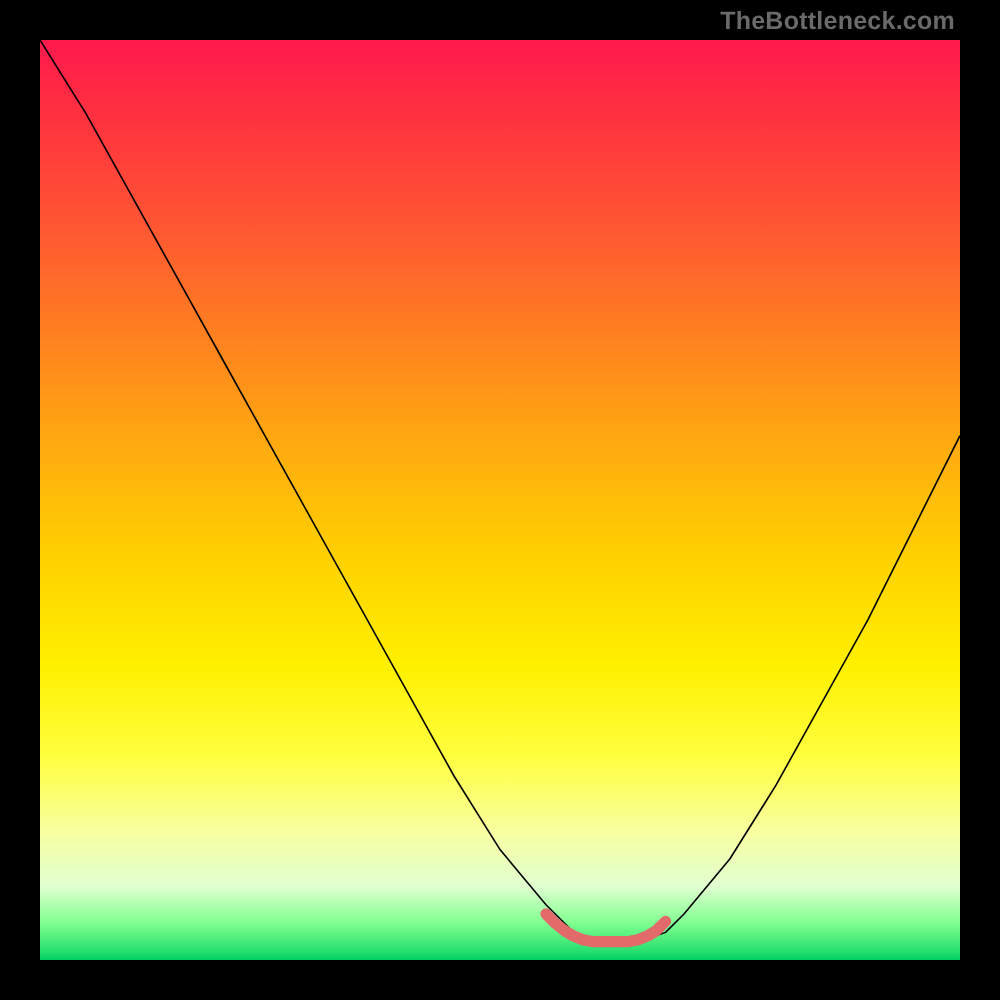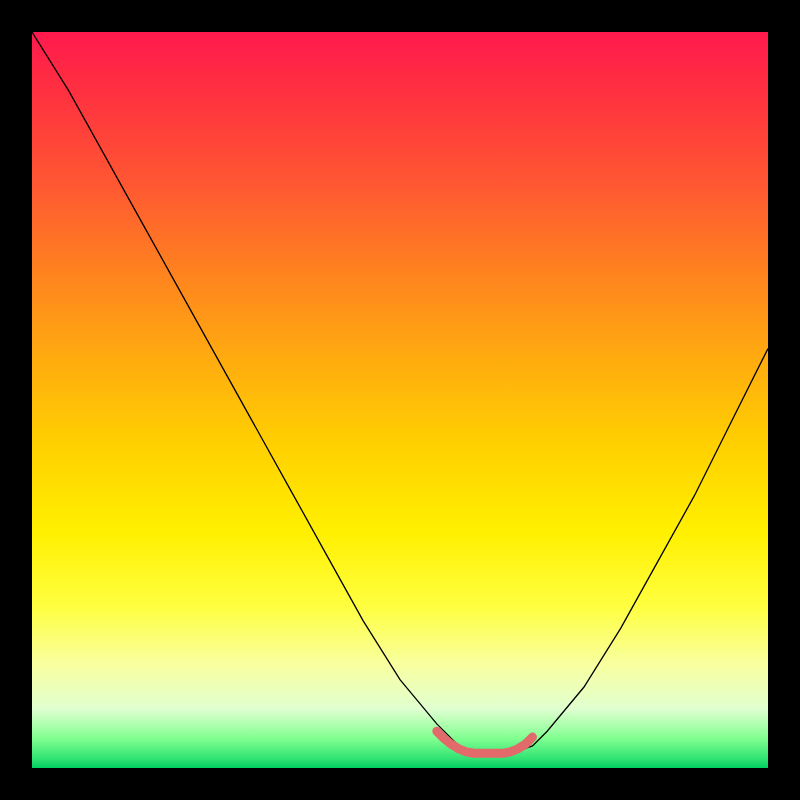--- a/index.html
+++ b/index.html
@@ -55,13 +55,14 @@
 
   <div class="plot-area">
     <div class="gradient-bg"></div>
 
     <svg class="curve-layer" viewBox="0 0 100 100" preserveAspectRatio="none">
       <path d="M0.00 0.00 L5.00 8.00 L10.00 17.00 L15.00 26.00 L20.00 35.00 L25.00 44.00 L30.00 53.00 L35.00 62.00 L40.00 71.00 L45.00 80.00 L50.00 88.00 L55.00 94.00 L58.00 97.00 L60.00 98.00 L62.00 98.00 L65.00 98.00 L68.00 97.00 L70.00 95.00 L75.00 89.00 L80.00 81.00 L85.00 72.00 L90.00 63.00 L95.00 53.00 L100.00 43.00" id="curve-path" fill="none" stroke="#000000" stroke-width="1.3" vector-effect="non-scaling-stroke"></path>
       <path d="M55.00 95.00 L56.00 96.00 L57.00 96.80 L58.00 97.40 L59.00 97.80 L60.00 98.00 L61.00 98.00 L62.00 98.00 L63.00 98.00 L64.00 98.00 L65.00 97.80 L66.00 97.40 L67.00 96.80 L68.00 95.80" id="marker-path" fill="none" stroke="#e26a6a" stroke-width="9" stroke-linecap="round" stroke-linejoin="round" vector-effect="non-scaling-stroke"></path>
     </svg>
   </div>
 
+  <div class="watermark">TheBottleneck.com</div>
 </div>
 
 </body></html>

